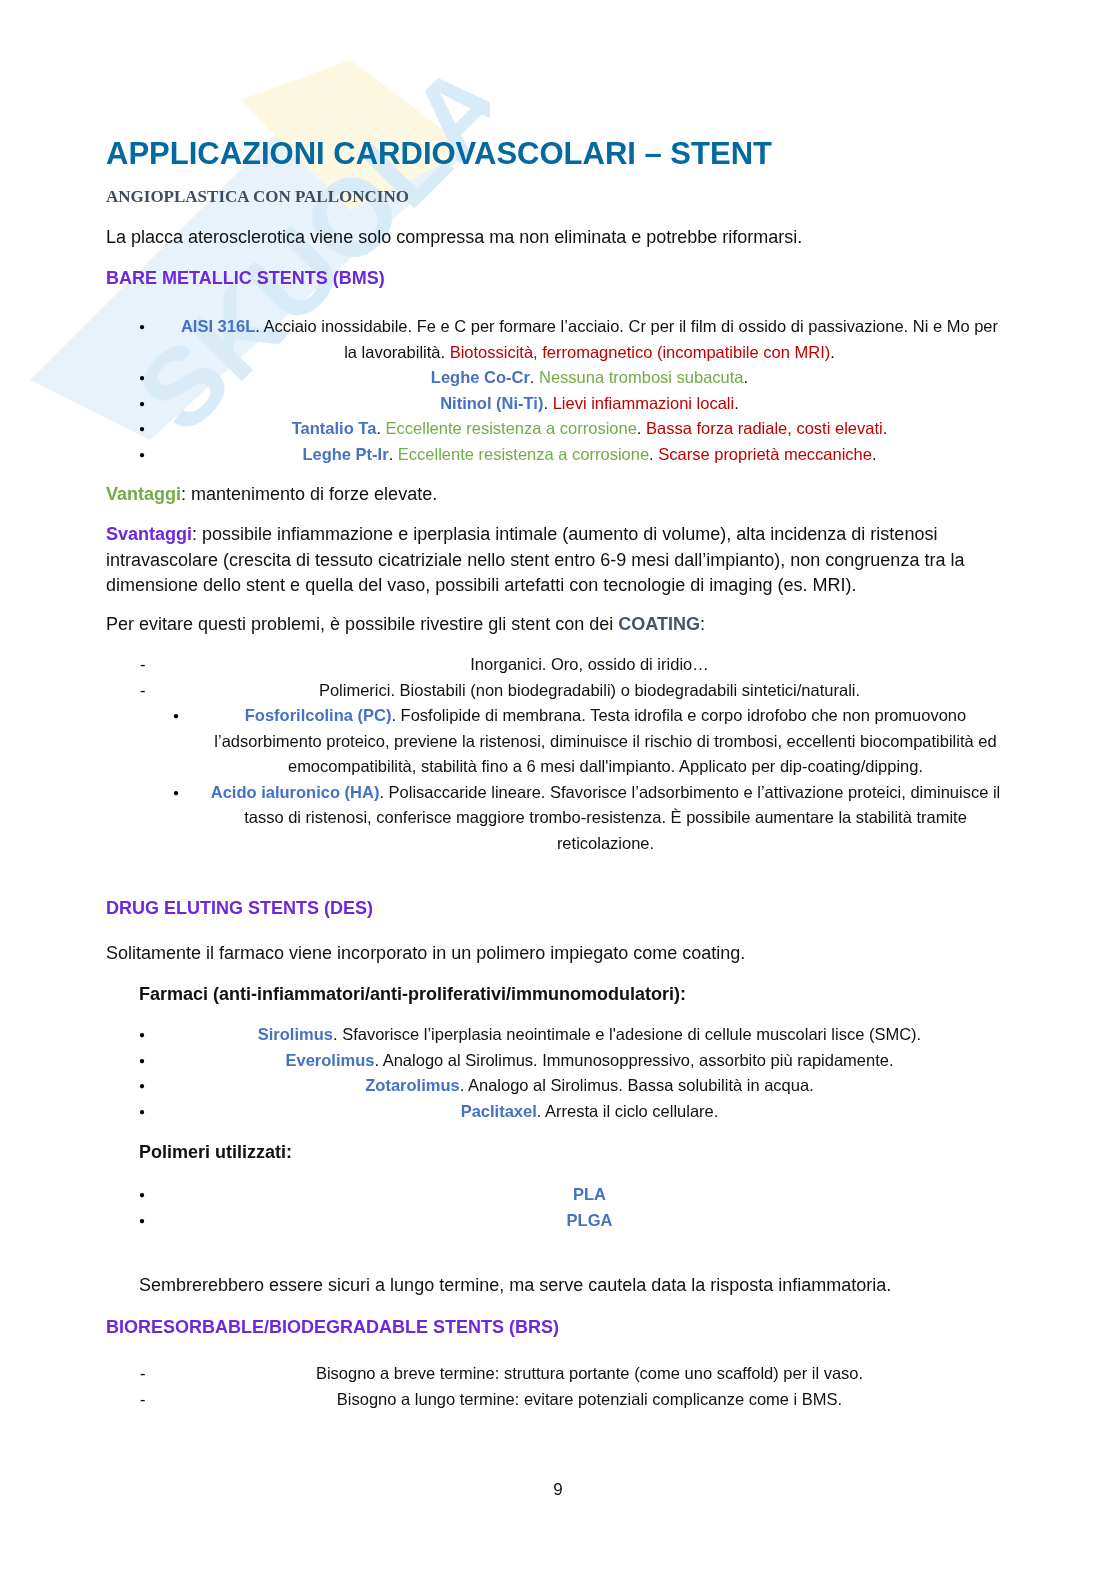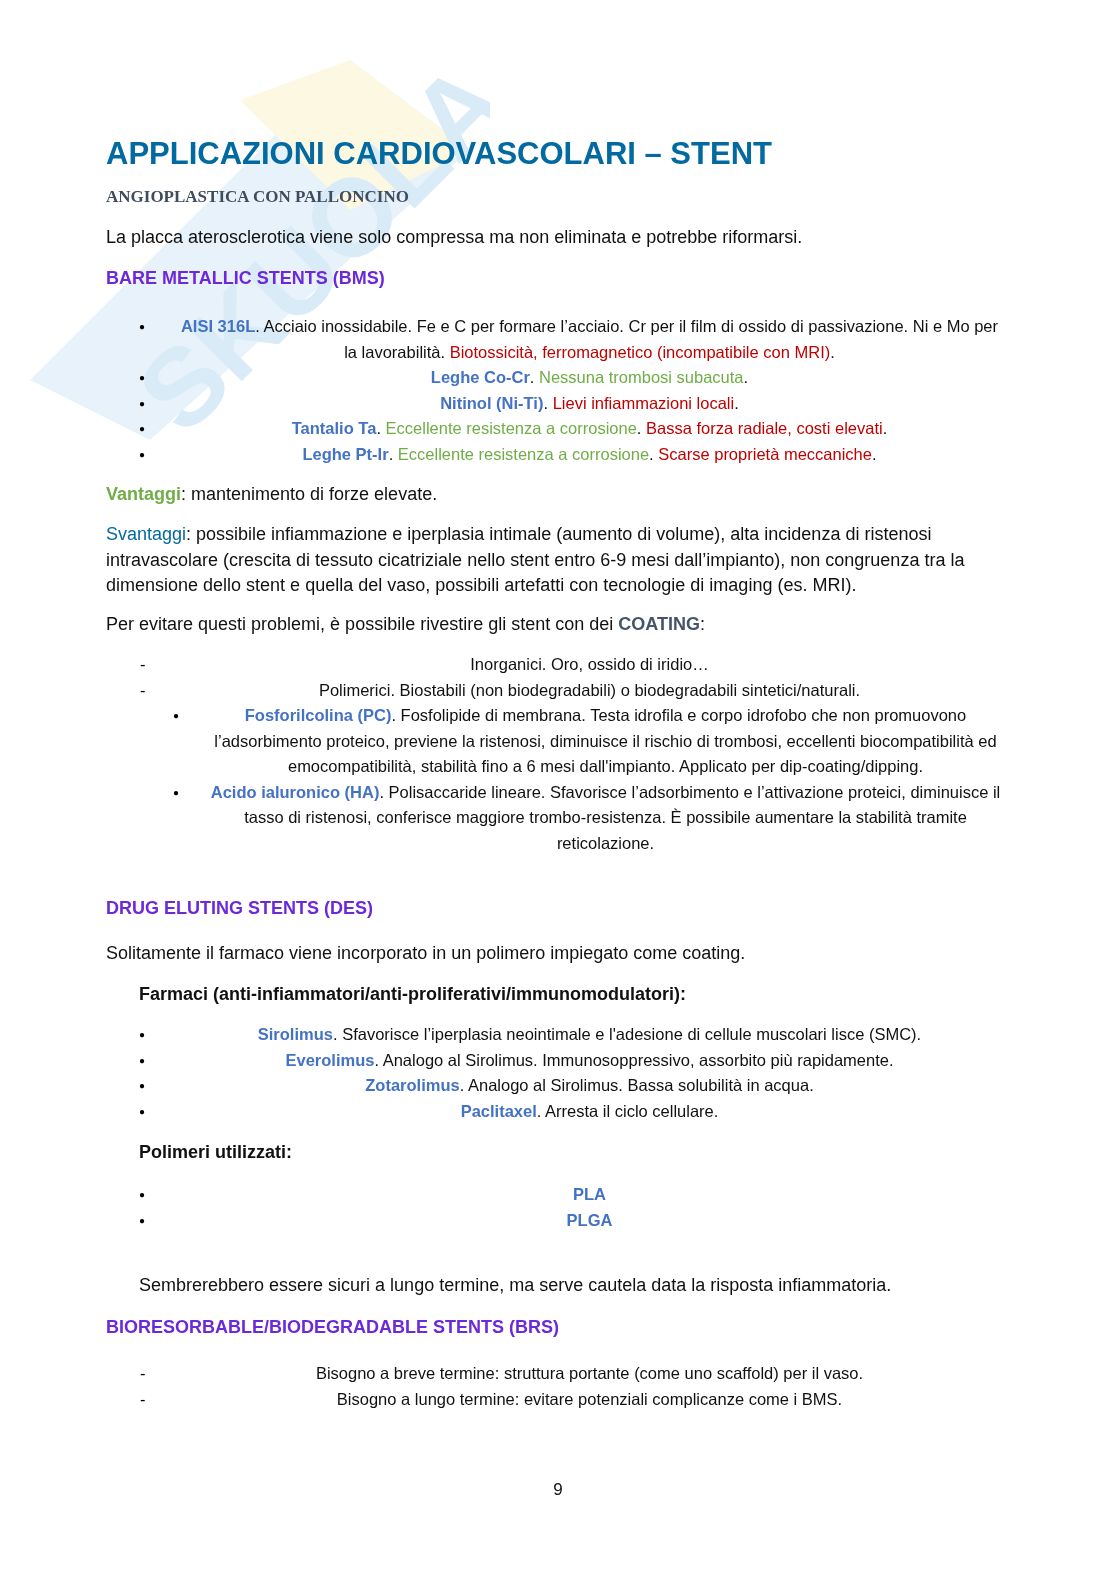--- a/index.html
+++ b/index.html
@@ -8,21 +8,21 @@
   .watermark { position: absolute; left: 20px; top: 40px; width: 470px; height: 400px; pointer-events: none; }
   .page { position: absolute; left: 106px; top: 0; width: 900px; }
   .h1 { position: absolute; top: 136px; font-size: 31px; font-weight: bold; color: #0369a1; margin: 0; white-space: nowrap; }
   .h3 { position: absolute; font-size: 17px; font-weight: bold; color: #3e4c5e; margin: 0; white-space: nowrap; font-family: Liberation Serif, serif; }
   .h2 { position: absolute; font-size: 18px; font-weight: bold; color: #6d28d9; margin: 0; white-space: nowrap; }
   .p { position: absolute; font-size: 18px; line-height: 25.5px; margin: 0; width: 900px; }
   .blue { color: #4472c4; font-weight: bold; }
   .green { color: #70ad47; }
   .greenb { color: #70ad47; font-weight: bold; }
   .red { color: #c00000; }
-  .redb { color: #0369a1; font-weight: normal; }
+  .redb { color: #6d28d9; font-weight: bold; }
   .slateb { color: #44546a; font-weight: bold; }
   .bold { font-weight: bold; }
   ul.bul, ul.dash { position: absolute; list-style: none; margin: 0; padding: 0; font-size: 16.5px; line-height: 25.5px; }
   ul.bul li, ul.dash li { position: relative; padding-left: 67px; text-align: center; }
   ul.bul li::before { content: "●"; position: absolute; left: 33px; font-size: 10px; color: #000; top: 0; }
   ul.dash li::before { content: "-"; position: absolute; left: 34px; color: #000; }
   ul.sub { list-style: none; margin: 0; padding: 0; }
   ul.sub li { position: relative; padding-left: 32px; }
   ul.sub li::before { content: "●"; position: absolute; left: 0; font-size: 10px; color: #000; }
   .pagenum { position: absolute; left: 0; width: 1116px; top: 1480px; text-align: center; font-size: 17px; color: #111; }

